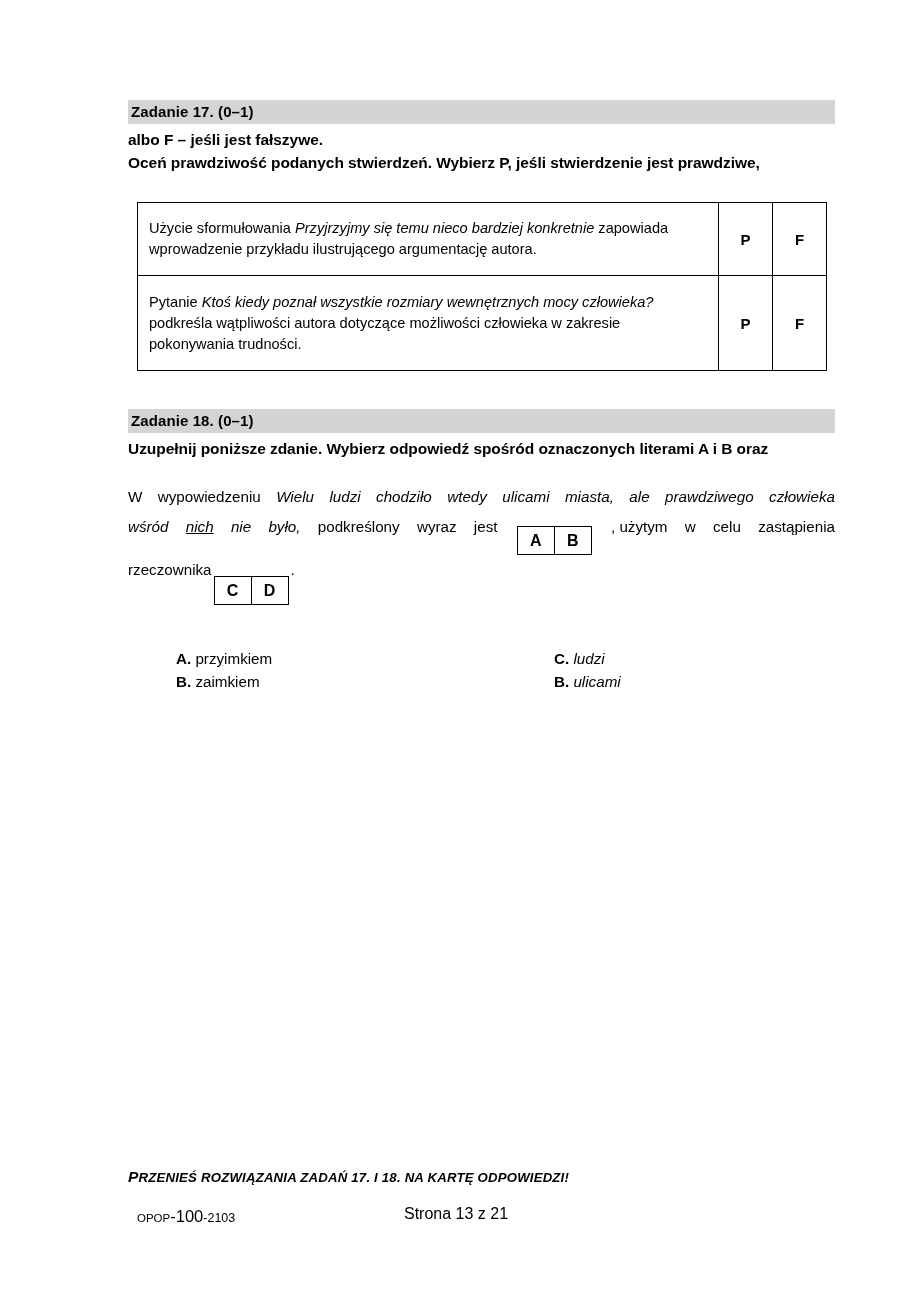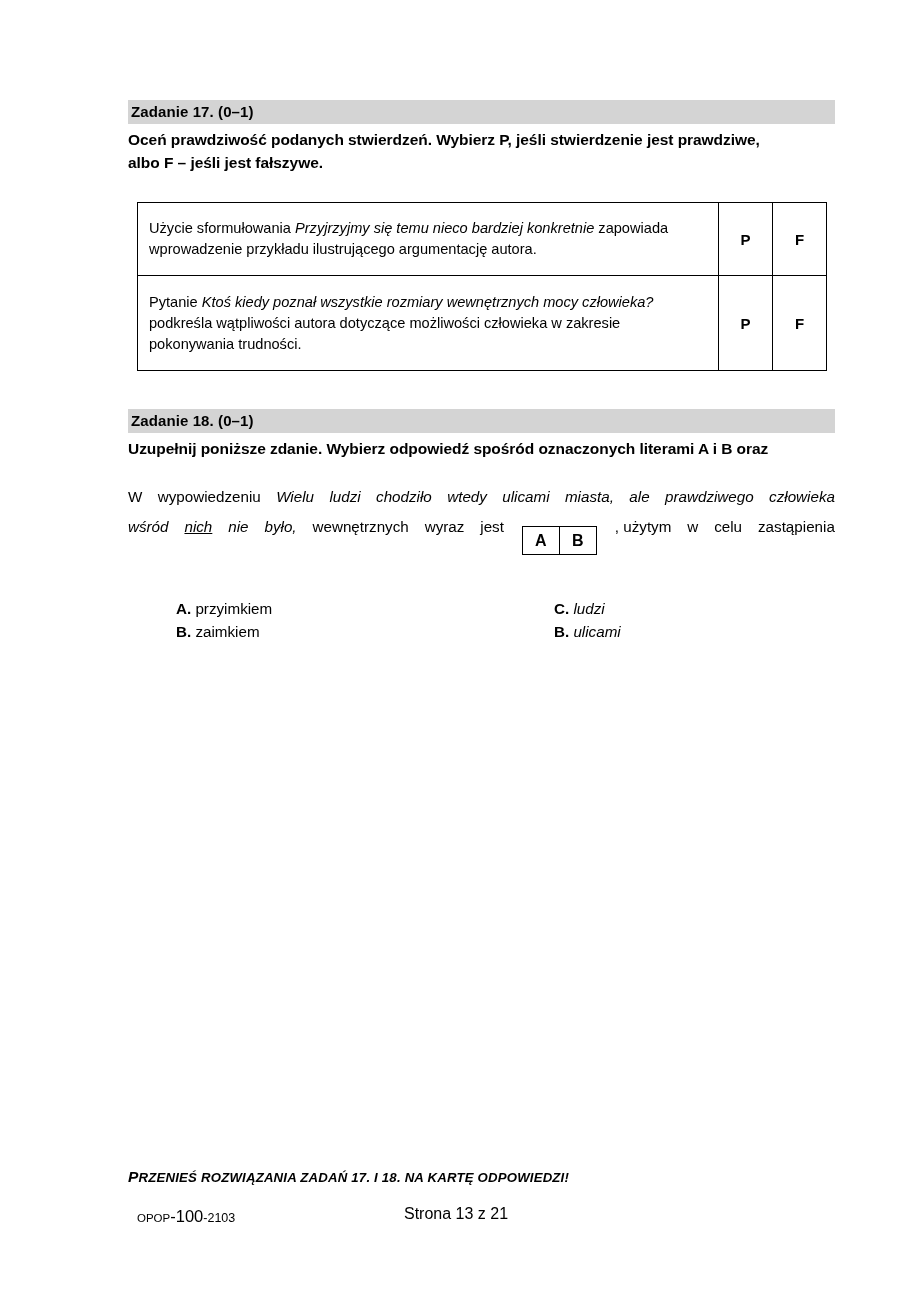--- a/index.html
+++ b/index.html
@@ -164,22 +164,22 @@
 </head>
 <body>
 
 <div class="page">
 
   <div class="content">
 
     <div class="task-bar">Zadanie 17. (0–1)</div>
 
     <div class="task-instruction">
+      <div>albo F – jeśli jest fałszywe.</div>
       <div>Oceń prawdziwość podanych stwierdzeń. Wybierz P, jeśli stwierdzenie jest prawdziwe,</div>
-      <div>albo F – jeśli jest fałszywe.</div>
     </div>
 
     <table class="pf-table">
       <tbody>
         <tr class="row1">
           <td class="pf-statement"><span>Użycie sformułowania </span><span class="it">Przyjrzyjmy się temu nieco bardziej konkretnie</span><span> zapowiada wprowadzenie przykładu ilustrującego argumentację autora.</span></td>
           <td class="pf-choice">P</td>
           <td class="pf-choice">F</td>
         </tr>
         <tr class="row2">
@@ -214,30 +214,33 @@
           <span class="it">prawdziwego</span>
           <span class="it">człowieka</span>
         </span>
       </span>
 
       <span class="line" style="display:flex; width:100%; justify-content:space-between; align-items:baseline;">
         <span class="it">wśród</span>
         <span class="it u">nich</span>
         <span class="it">nie</span>
         <span class="it">było,</span>
-        <span>wewnętrznych</span>
+        <span>podkreślony</span>
         <span>wyraz</span>
         <span>jest</span>
         <span class="boxpair"><span>A</span><span class="second">B</span></span>
         <span>, użytym</span>
         <span>w</span>
         <span>celu</span>
         <span>zastąpienia</span>
       </span>
 
+      <span class="line" style="text-align:left;">
+        <span>rzeczownika</span><span class="boxpair"><span>C</span><span class="second">D</span></span><span>.</span>
+      </span>
 
     </div>
 
     <div class="options" style="height:50px;margin-left:48px;">
       <div class="opt-col left">
         <div class="opt-row">
           <span class="opt-letter">A.</span>
           <span>przyimkiem</span>
         </div>
         <div class="opt-row">

